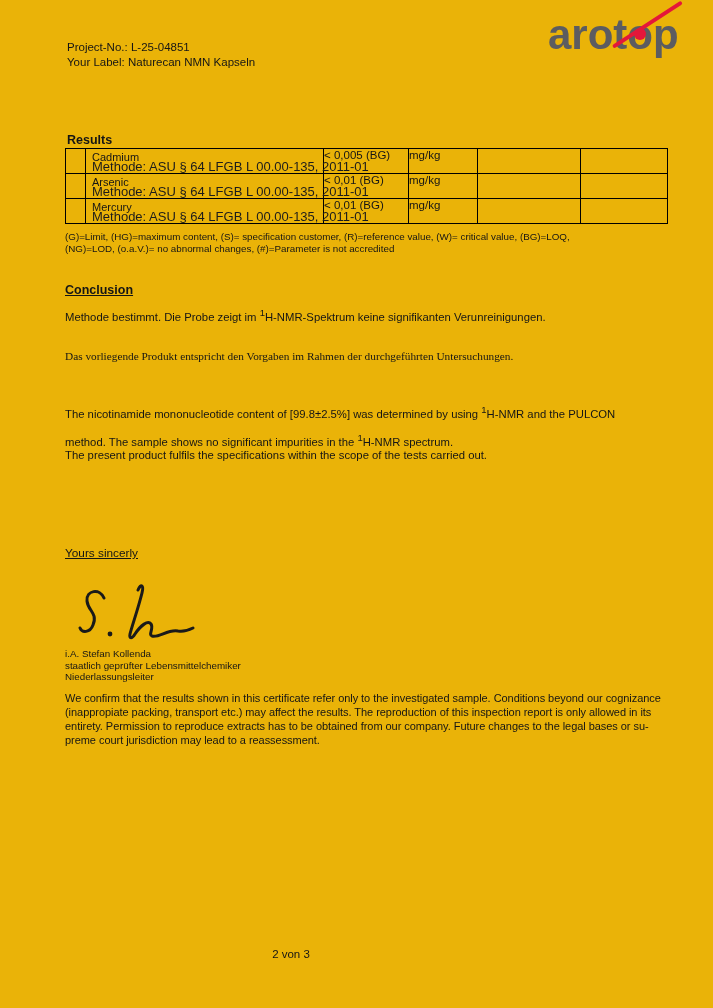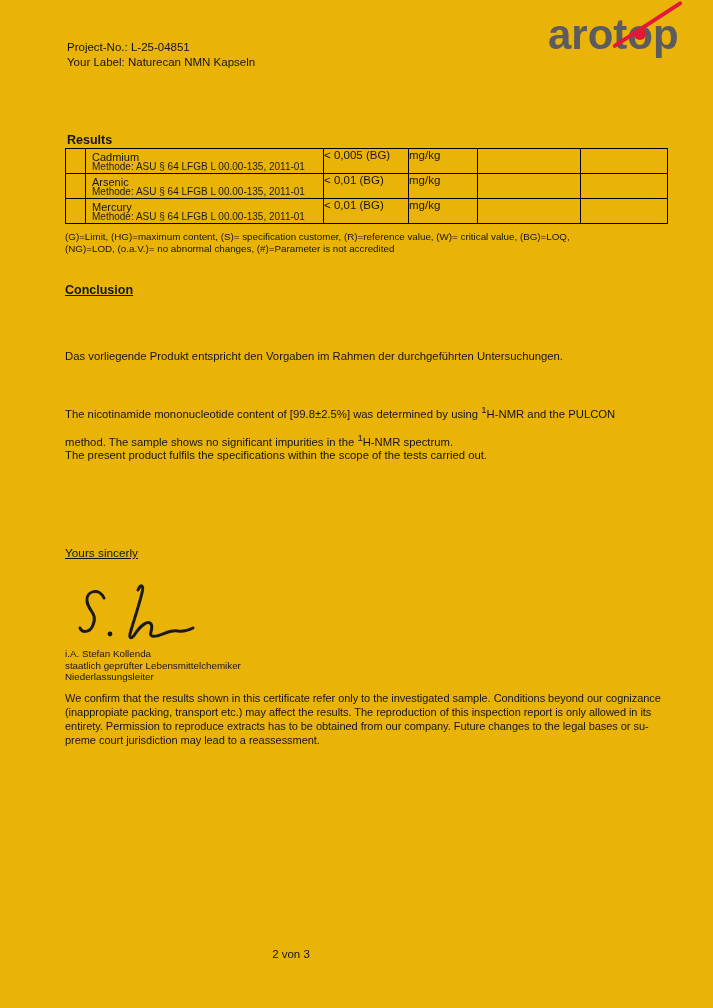--- a/index.html
+++ b/index.html
@@ -19,21 +19,21 @@
   .logo{left:548px;top:14px;font-size:42px;font-weight:600;color:#5c5c60;letter-spacing:0px;line-height:1;}
   .logo .owrap{position:relative;display:inline-block;}
   .logo .dot{position:absolute;left:50%;top:14px;transform:translateX(-50%);width:12px;height:12px;border-radius:50%;background:#e4173a;}
   .logo .slash{position:absolute;left:-14px;top:31px;width:82px;height:4px;border-radius:2px;background:#e4173a;transform:rotate(-33deg);transform-origin:0 50%;}
   
   .results-heading{left:67px;top:133px;font-size:12.5px;font-weight:bold;}
   table.results{left:65px;top:148px;border-collapse:collapse;table-layout:fixed;width:602px;}
   table.results td,table.results th{border:1.5px solid #000;padding:0;vertical-align:top;}
   table.results tr.head th{font-size:12px;font-weight:bold;text-align:left;padding:2px 5px 2px 5px;height:13px;}
   .param-name{font-size:11px;line-height:12px;padding:2px 0 0 6px;}
-  .param-method{font-size:10px;line-height:8px;color:#1c1c1c;padding:0 0 2px 6px;white-space:nowrap;}
+  .param-method{font-size:13px;line-height:8px;color:#1c1c1c;padding:0 0 2px 6px;white-space:nowrap;}
   .cell-val{font-size:11.5px;padding:2px 5px;}
   .footnote{left:65px;top:231px;font-size:9.8px;line-height:12px;white-space:nowrap;}
   
   .conclusion-heading{left:65px;top:283px;font-size:12.5px;font-weight:bold;text-decoration:underline;}
   .para{left:65px;font-size:11.3px;line-height:23px;white-space:nowrap;}
   .sup{font-size:9.5px;vertical-align:4.5px;}
   
   .yours{left:65px;top:546px;font-size:11.8px;text-decoration:underline;}
   .sig-svg{left:74px;top:576px;}
   .sig-block{left:65px;top:648px;font-size:9.8px;line-height:11.6px;white-space:nowrap;}
@@ -105,23 +105,24 @@
     </table>
 
   <div class="abs footnote">
     <div>(G)=Limit, (HG)=maximum content, (S)= specification customer, (R)=reference value, (W)= critical value, (BG)=LOQ,</div>
     <div>(NG)=LOD, (o.a.V.)= no abnormal changes, (#)=Parameter is not accredited</div>
   </div>
 
   <div class="abs conclusion-heading">Conclusion</div>
 
   <div class="abs para" style="top:301px;">
+    <div><span>Methode bestimmt. Die Probe zeigt im </span><span class="sup">1</span><span>H-NMR-Spektrum keine signifikanten Verunreinigungen.</span></div>
   </div>
 
-  <div class="abs para" style="top:345px;">Das vorliegende Produkt entspricht den Vorgaben im Rahmen der durchgeführten Untersuchungen.</div>
+  <div class="abs para" style="top:345px;font-family:Liberation Serif, serif;">Das vorliegende Produkt entspricht den Vorgaben im Rahmen der durchgeführten Untersuchungen.</div>
 
   <div class="abs para" style="top:398px;">
     <div><span>The nicotinamide mononucleotide content of [99.8±2.5%] was determined by using </span><span class="sup">1</span><span>H-NMR and the PULCON</span></div>
     <div><span>method. The sample shows no significant impurities in the </span><span class="sup">1</span><span>H-NMR spectrum.</span></div>
   </div>
 
   <div class="abs para" style="top:444px;">The present product fulfils the specifications within the scope of the tests carried out.</div>
 
   <div class="abs yours">Yours sincerly</div>
 

